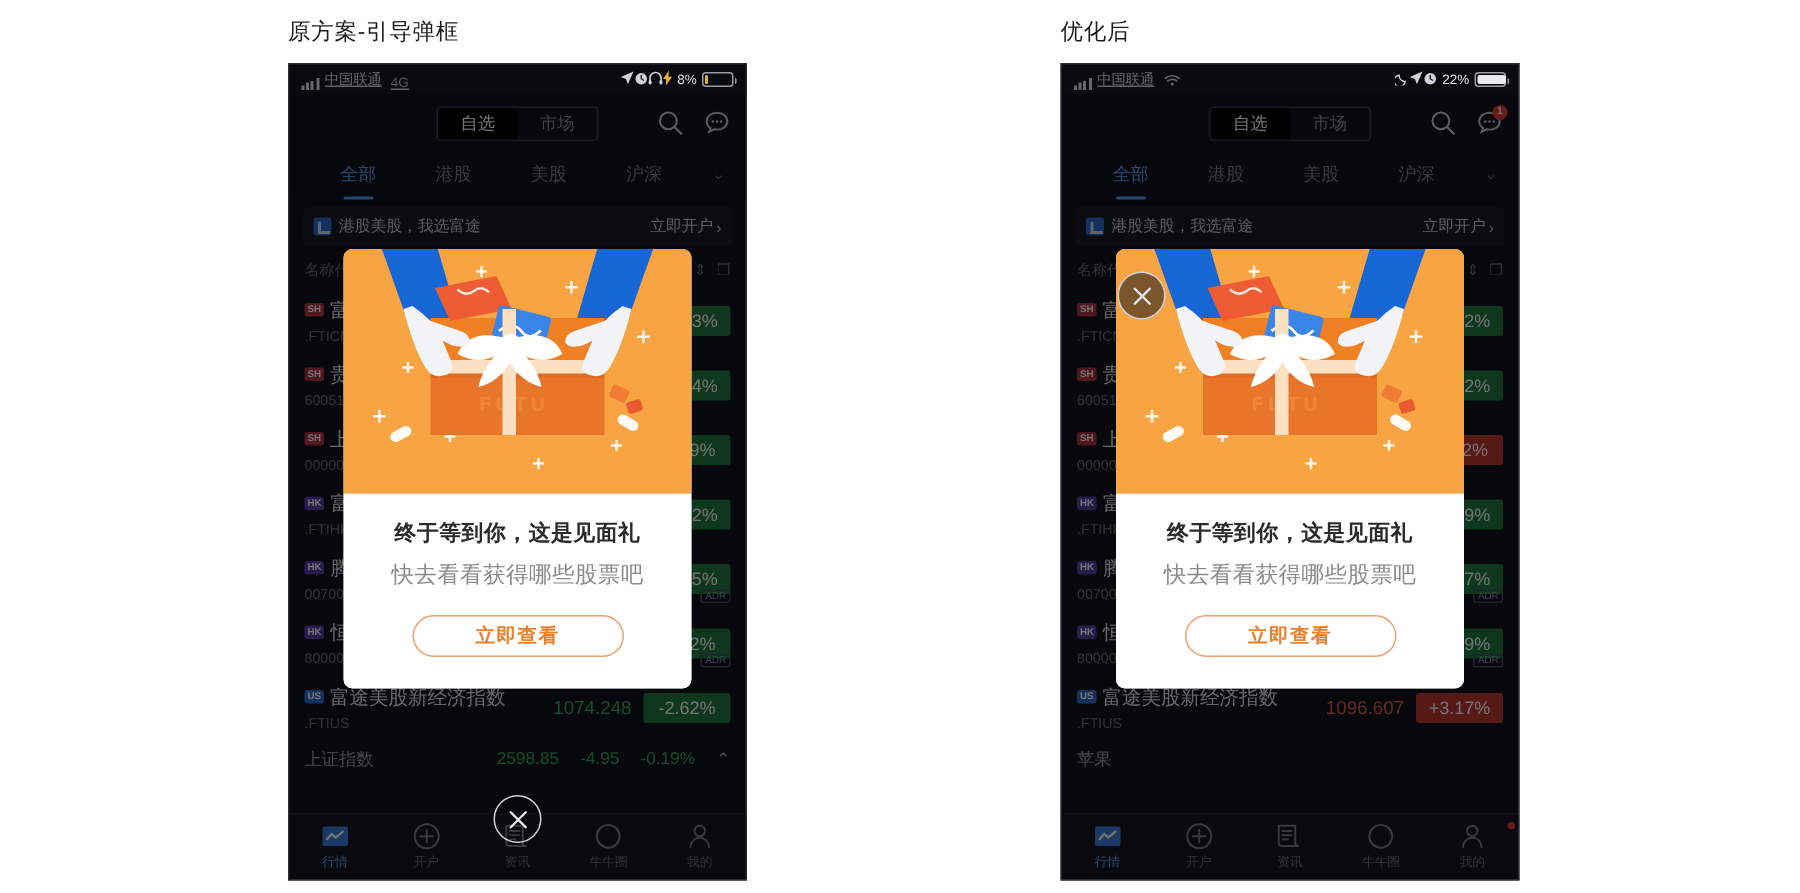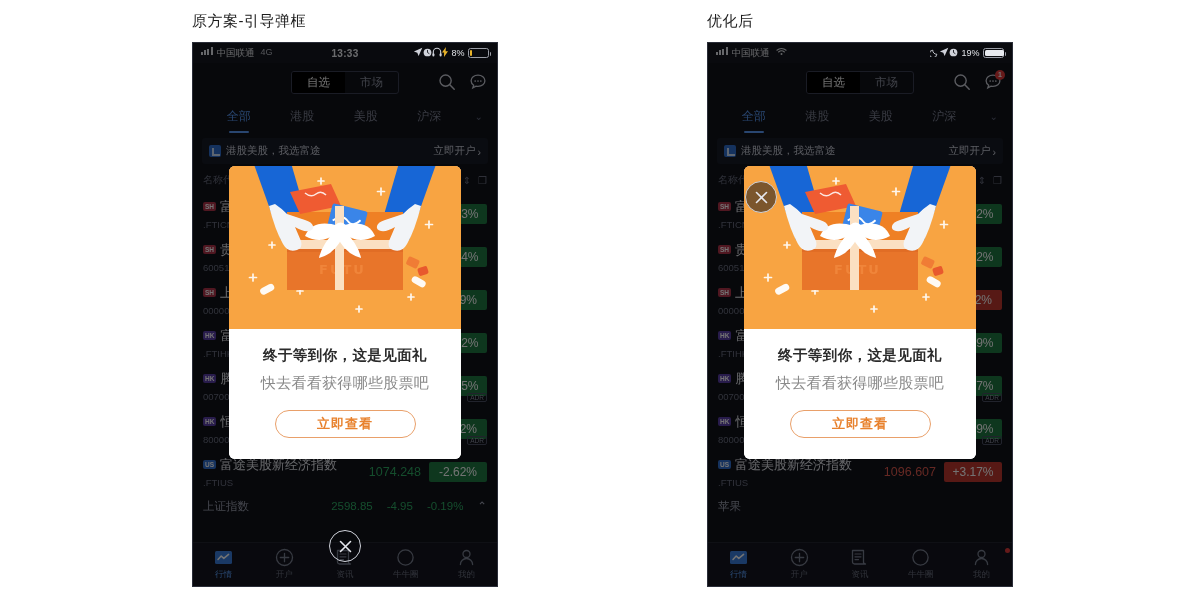--- a/index.html
+++ b/index.html
@@ -29,21 +29,21 @@
     border: 1px solid #2a2d38;
   }
 
   
   .statusbar {
     height: 20px; display: flex; align-items: center;
     padding: 0 8px; font-size: 9.5px; color: #d7d9e0;
     background: #15171f;
     position: relative;
   }
-  .sb-left { display: flex; align-items: flex-start; gap: 4px; }
+  .sb-left { display: flex; align-items: flex-end; gap: 4px; text-decoration: underline; }
   .sb-bars { display: flex; align-items: flex-end; gap: 1.2px; height: 8px; }
   .sb-bars i { width: 2px; background: #e3e5ea; display: block; }
   .sb-bars i:nth-child(1){height:3px}
   .sb-bars i:nth-child(2){height:4.5px}
   .sb-bars i:nth-child(3){height:6px}
   .sb-bars i:nth-child(4){height:8px}
   .sb-carrier { font-size: 9.5px; color: #dfe1e6; }
   .sb-net { font-size: 9px; color: #b9bcc6; margin-left: 2px; }
   .sb-time {
     position: absolute; left: 0; right: 0; text-align: center;
@@ -225,21 +225,20 @@
       <div class="sb-left">
         <span class="sb-bars">
               <i></i>
               <i></i>
               <i></i>
               <i></i>
             </span>
         <span class="sb-carrier">中国联通</span>
         <span class="sb-net">4G</span>
       </div>
-      <div class="sb-time">13:33</div>
       <div class="sb-right">
         <span class="sb-icons-host"><span class="sb-ic"><svg width="10" height="10" viewBox="0 0 10 10">
                   <path d="M9.3.7 .9 4.4l3.4 1.3 1.3 3.4z" fill="#cfd2da"></path>
                 </svg></span><span class="sb-ic"><svg width="9" height="9" viewBox="0 0 10 10">
                   <circle cx="5" cy="5" r="4.3" fill="#cfd2da"></circle>
                   <path d="M5 2.6 V5 L6.7 6.1" stroke="#15171f" stroke-width="1" stroke-linecap="round" fill="none"></path>
                 </svg></span><span class="sb-ic"><svg width="10" height="10" viewBox="0 0 10 10">
                   <path d="M1.3 7V5a3.7 3.7 0 0 1 7.4 0v2" fill="none" stroke="#cfd2da" stroke-width="1.1"></path>
                   <rect x=".4" y="6.3" width="2" height="3.1" rx="1" fill="#cfd2da"></rect>
                   <rect x="7.6" y="6.3" width="2" height="3.1" rx="1" fill="#cfd2da"></rect>
@@ -527,21 +526,21 @@
       </div>
       <div class="sb-right">
         <span class="sb-icons-host"><span class="sb-ic"><svg width="9" height="9" viewBox="0 0 10 10">
                   <path d="M7.6 6.9A4.2 4.2 0 0 1 3.1 2.4a4.2 4.2 0 1 0 4.5 4.5z" fill="none" stroke="#cfd2da" stroke-width="1"></path>
                 </svg></span><span class="sb-ic"><svg width="10" height="10" viewBox="0 0 10 10">
                   <path d="M9.3.7 .9 4.4l3.4 1.3 1.3 3.4z" fill="#cfd2da"></path>
                 </svg></span><span class="sb-ic"><svg width="9" height="9" viewBox="0 0 10 10">
                   <circle cx="5" cy="5" r="4.3" fill="#cfd2da"></circle>
                   <path d="M5 2.6 V5 L6.7 6.1" stroke="#15171f" stroke-width="1" stroke-linecap="round" fill="none"></path>
                 </svg></span></span>
-        <span class="sb-pct">19%</span>
+        <span class="sb-pct">22%</span>
         <span class="sb-batt">
               <span class="fill" style="width: 18.62px; background: rgb(232, 234, 239);"></span>
             </span>
       </div>
     </div>
 
     <div class="topbar">
       <div class="seg">
             <div class="seg-item active">自选</div>
             <div class="seg-item">市场</div>

